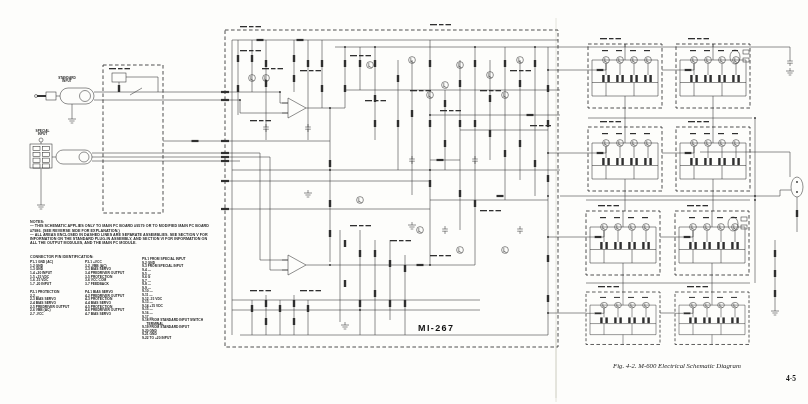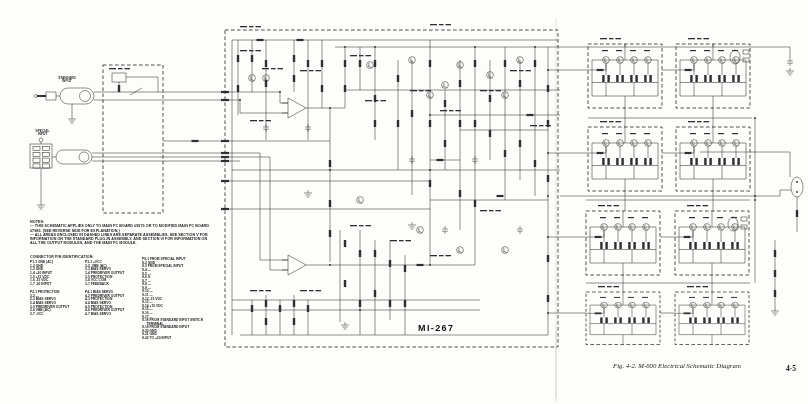--- a/index.html
+++ b/index.html
@@ -505,15 +505,15 @@
 &nbsp;&nbsp;&nbsp;&nbsp;&nbsp;TERMINAL
 9-19 FROM STANDARD INPUT
 9-20 GND
 9-21 GND
 9-22 TO +20 INPUT</div>
   </div>
 
   <div class="abs mi267" style="left:418px;top:323px">MI-267</div>
 
   <div class="abs caption" style="left:613px;top:362px">Fig. 4-2.  M-600 Electrical Schematic Diagram</div>
-  <div class="abs pagenum" style="left:786px;top:364px">4-5</div>
+  <div class="abs pagenum" style="left:786px;top:374px">4-5</div>
 
 </div>
 
 </body></html>

